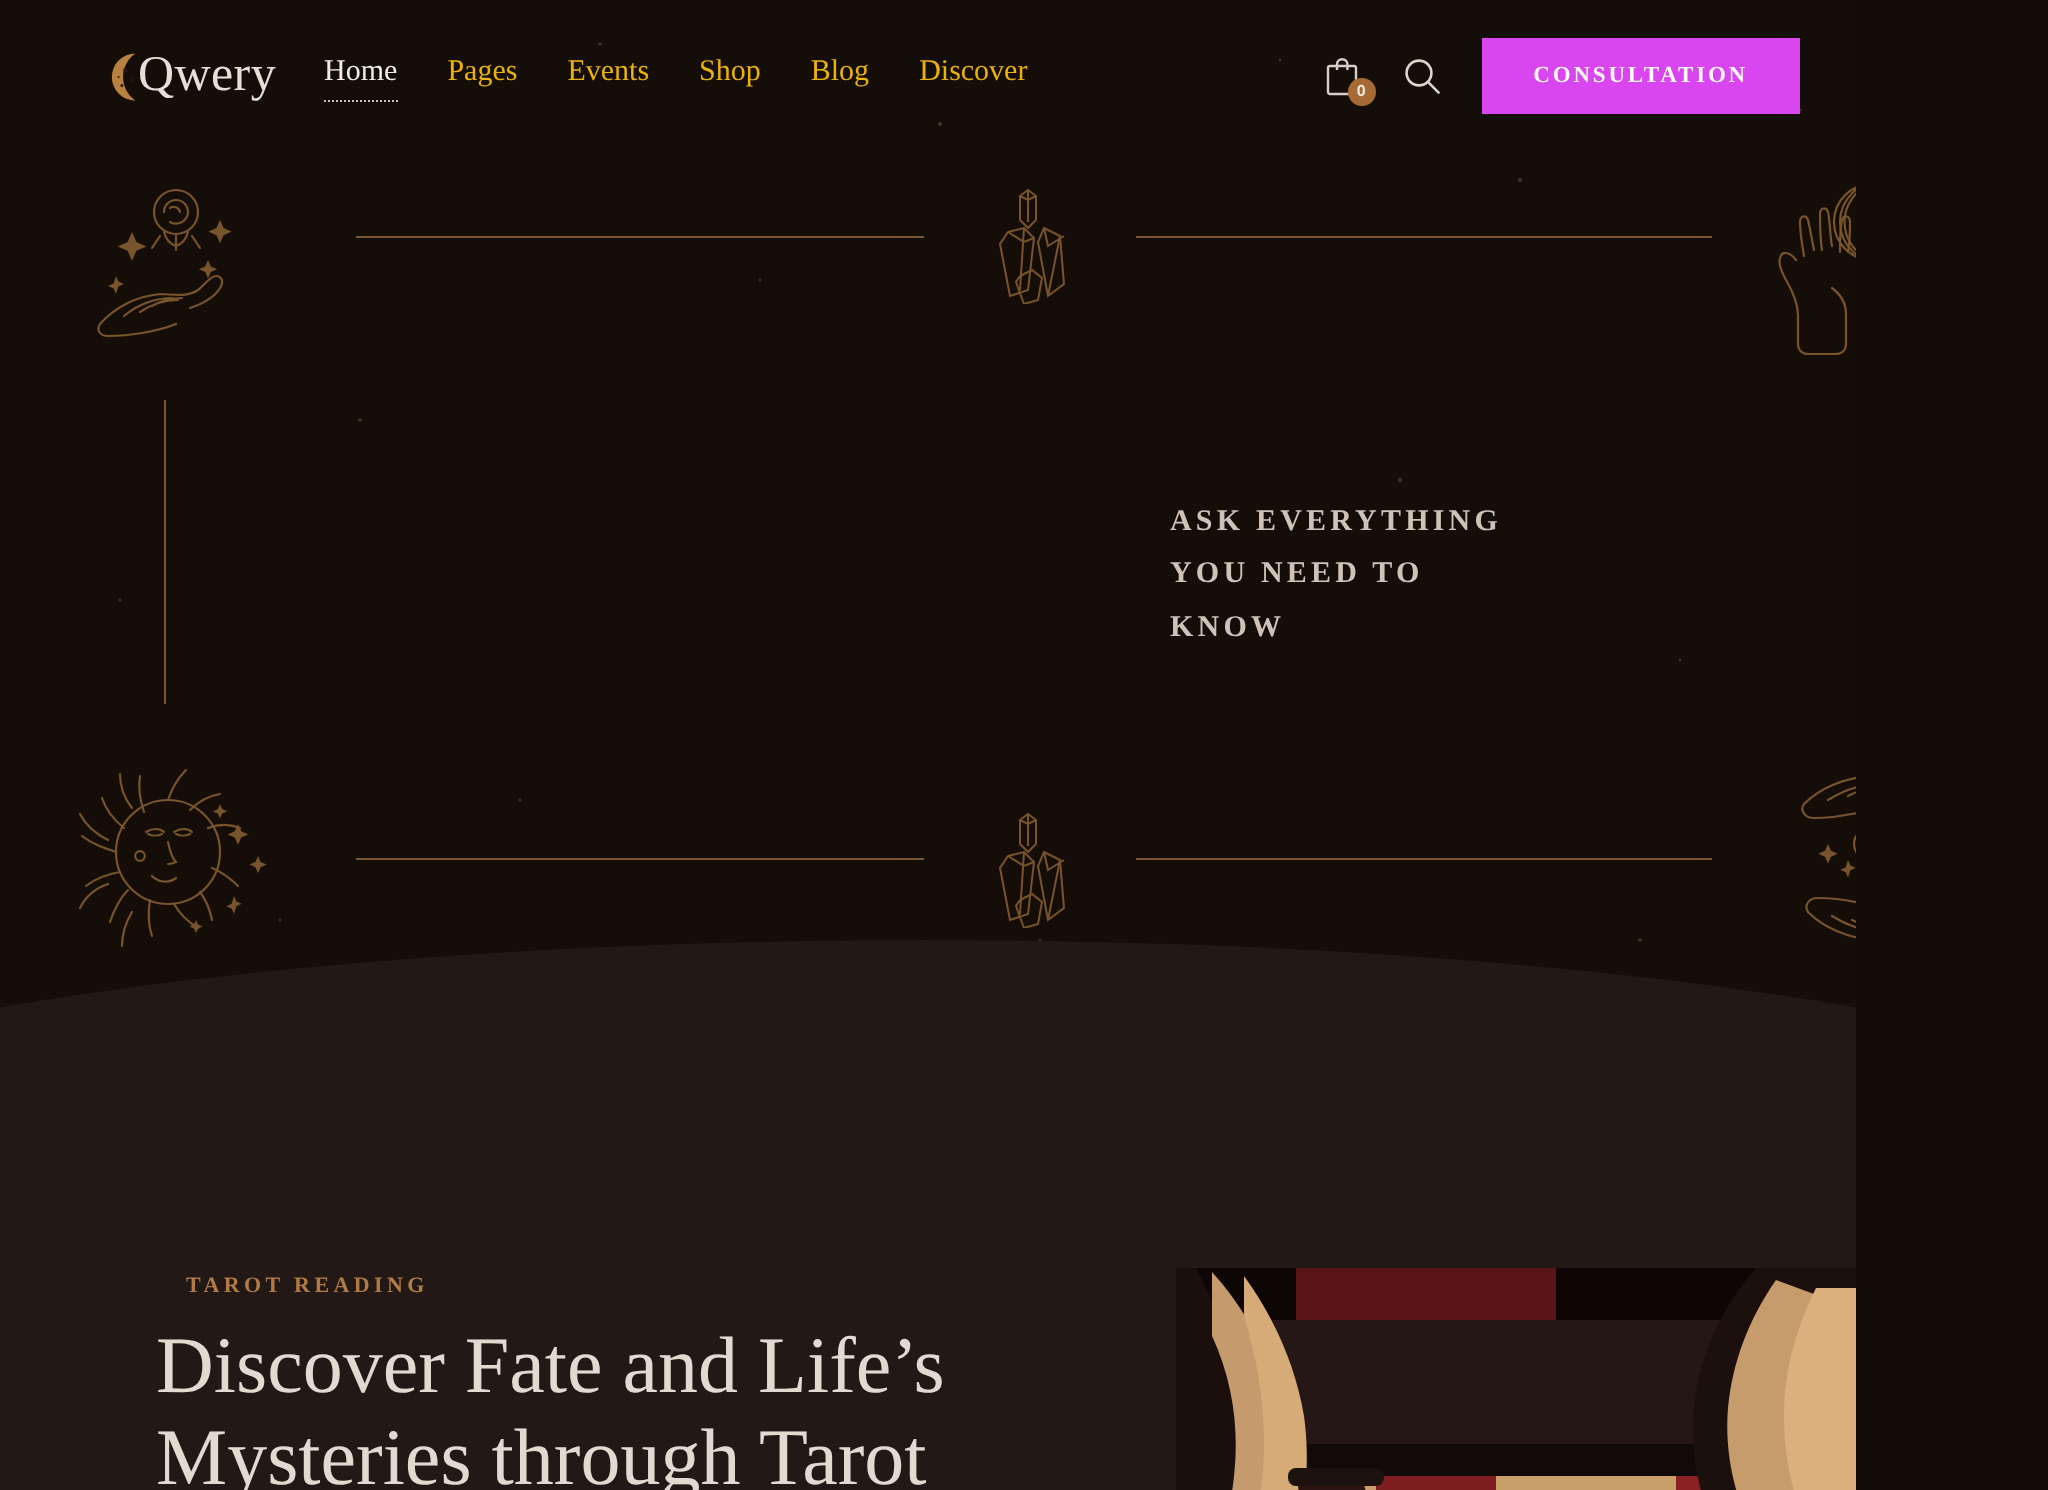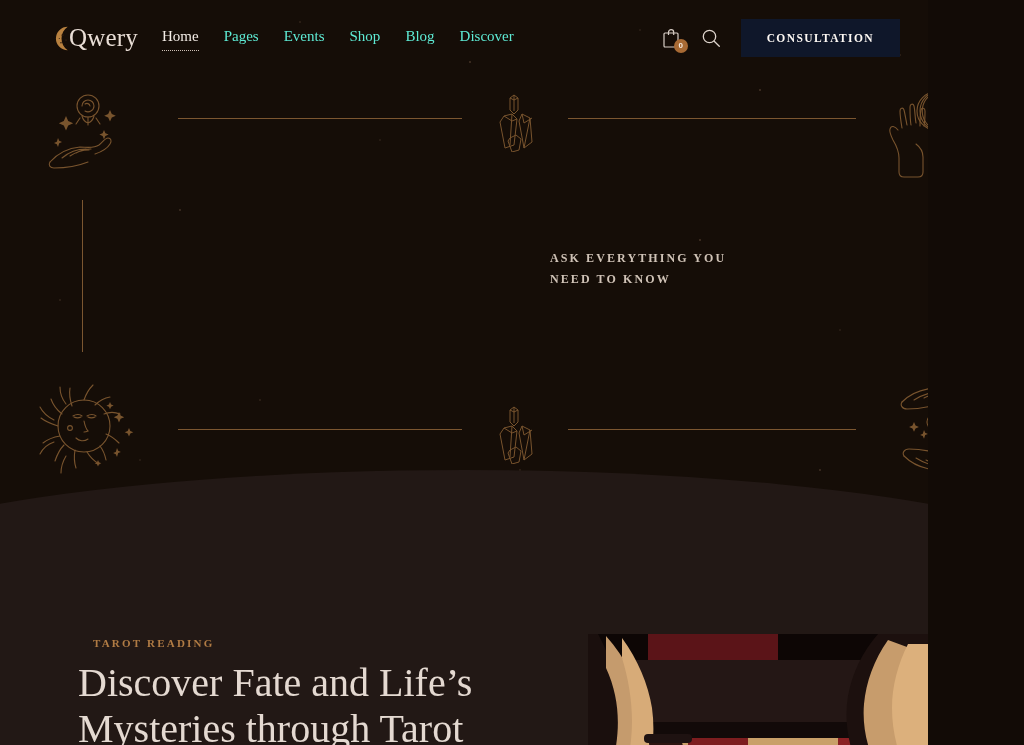--- a/index.html
+++ b/index.html
@@ -33,41 +33,41 @@
   .logo { display:flex; align-items:center; margin-left:50px; }
   .logo-moon { width:27px; height:27px; display:block; }
   .logo-text {
     font-family:"Liberation Serif", serif;
     font-size:25px; color:#e9ded6; margin-left:-8px;
     letter-spacing:.2px;
   }
   .nav { display:flex; align-items:center; margin-left:24px; gap:25px; }
   .nav-item {
     font-family:"Liberation Serif", serif;
-    font-size:15px; color:#5eead4; cursor:pointer;
+    font-size:15px; color:#eab308; cursor:pointer;
     padding-bottom:3px; position:relative;
   }
   .nav-item.active { color:#f3ece6; }
   .nav-item.active:after {
     content:""; position:absolute; left:0; right:0; bottom:-3px;
     border-bottom:1px dotted #cdbfb4;
   }
   .header-right {
     margin-left:auto; display:flex; align-items:center; margin-right:28px; gap:20px;
   }
   .icon-btn { cursor:pointer; display:flex; position:relative; }
   .cart-badge {
     position:absolute; right:-7px; bottom:-4px;
     width:14px; height:14px; border-radius:50%;
     background:#a86a34; color:#f6ece2;
     font-size:8px; line-height:14px; text-align:center;
     font-family:"Liberation Sans", sans-serif; font-weight:bold;
   }
   .cta {
-    background:#0f172a; color:#fdf8f3;
+    background:#d946ef; color:#fdf8f3;
     font-family:"Liberation Serif", serif; font-weight:bold;
     font-size:11.5px; letter-spacing:1.4px;
     padding:13px 26px; cursor:pointer; border:none;
   }
 
   
   .hero { position:absolute; top:76px; left:0; right:0; height:410px; z-index:20; }
   .hline {
     position:absolute; height:1px; background:#7b5630;
   }
@@ -89,23 +89,23 @@
 
   .hero-title {
     position:absolute; left:0; right:0; top:96px;
     font-family:"Liberation Serif", serif;
     color:#bd7f42; font-weight:normal;
     line-height:.94;
   }
   .t-line1 { font-size:92px; padding-left:172px; letter-spacing:1px; }
   .t-line2 { font-size:92px; padding-left:356px; letter-spacing:1px; }
   .hero-sub {
-    position:absolute; left:550px; top:172px; width:185px;
+    position:absolute; left:585px; top:172px; width:185px;
     font-family:"Liberation Serif", serif; font-weight:bold;
-    font-size:12px; letter-spacing:2.1px; line-height:1.75;
+    font-size:15px; letter-spacing:2.1px; line-height:1.75;
     color:#cfc2b6;
   }
 
   
   .lower { position:absolute; left:0; top:560px; width:1024px; z-index:25; }
   .eyebrow {
     position:absolute; left:93px; top:77px;
     font-family:"Liberation Serif", serif; font-weight:bold;
     font-size:11px; letter-spacing:2.2px; color:#b07b44;
   }

